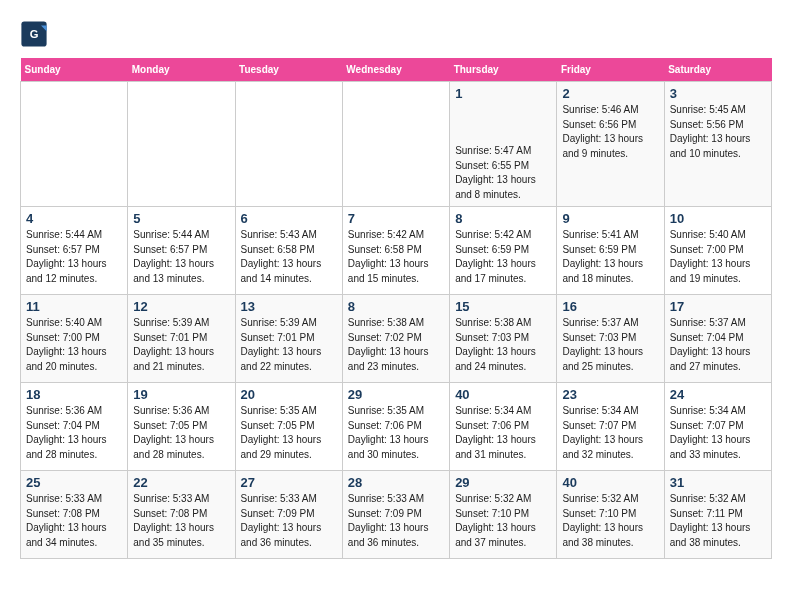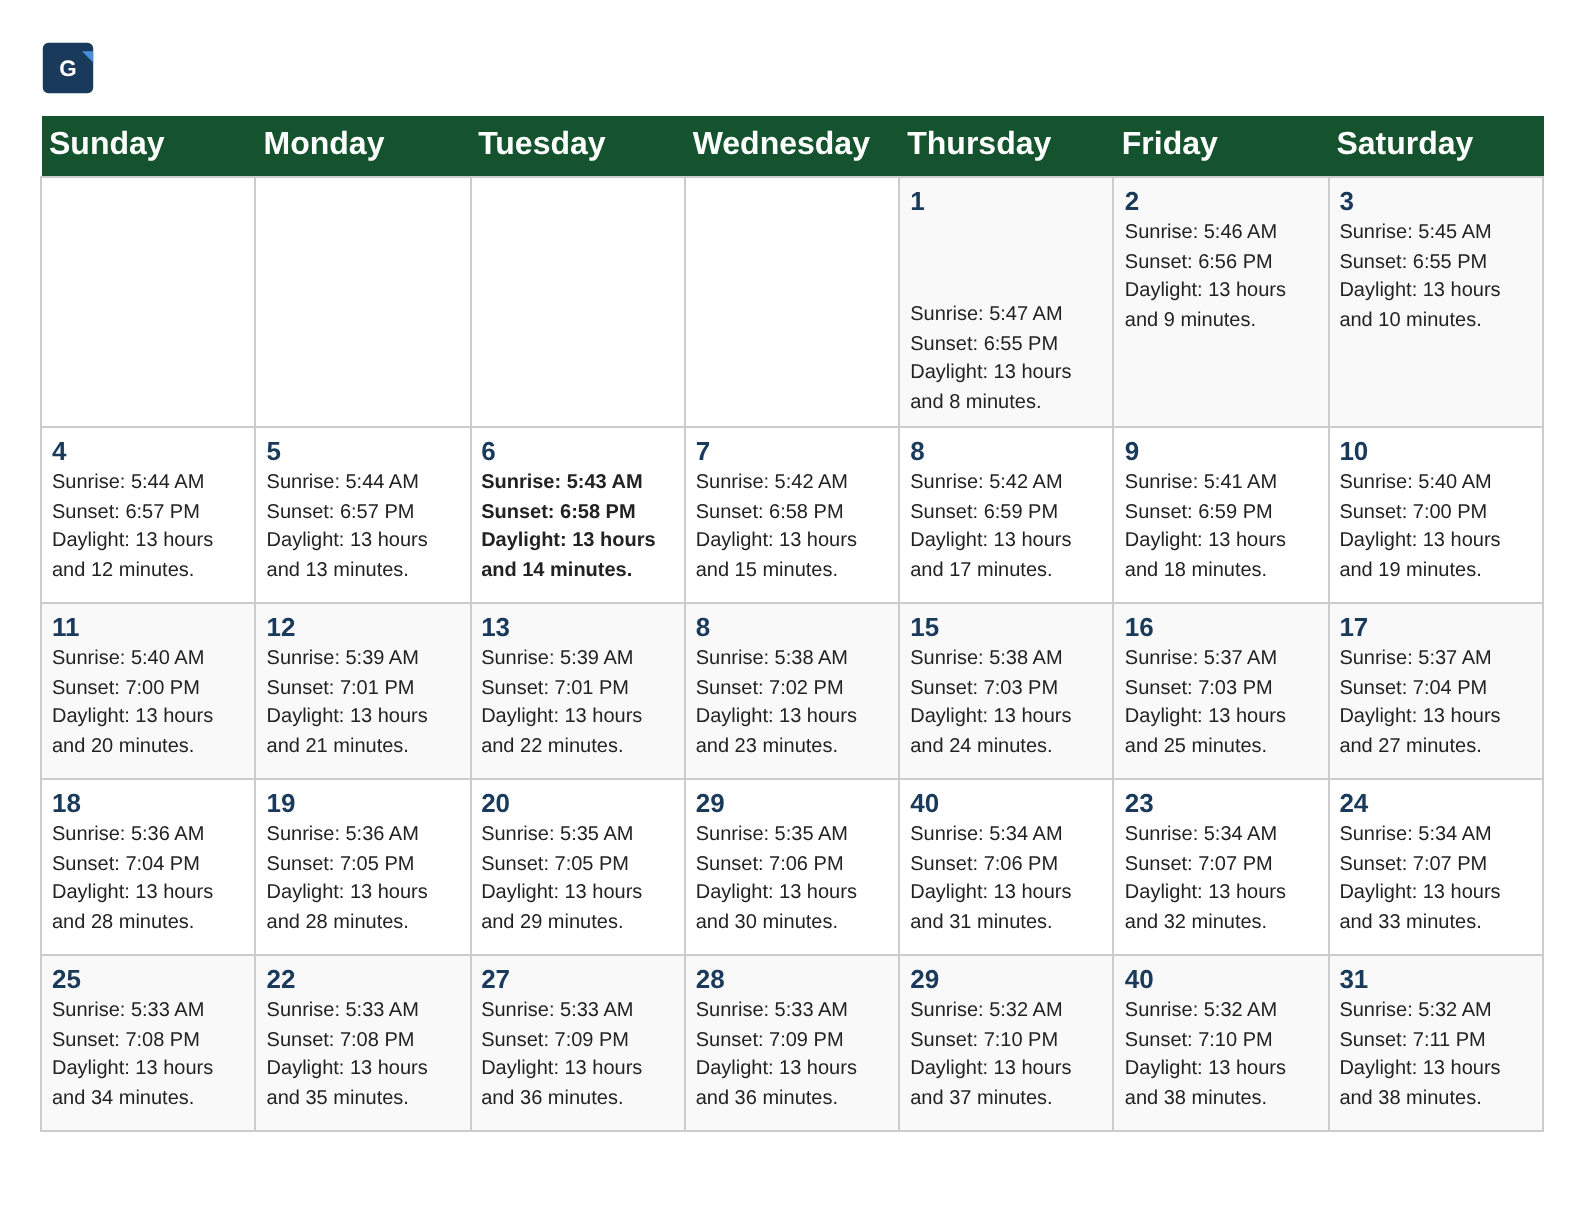--- a/index.html
+++ b/index.html
@@ -46,25 +46,25 @@
     .location {
       font-size: 15px;
       color: #333;
     }
     table {
       width: 100%;
       border-collapse: collapse;
       font-size: 10.5px;
     }
     thead th {
-      background-color: #14532d;
+      background-color: #ec4899;
       color: #fff;
       padding: 6px 4px;
       text-align: left;
-      font-size: 16px;
+      font-size: 10px;
       font-weight: bold;
     }
     tbody td {
       border: 1px solid #ccc;
       vertical-align: top;
       padding: 4px 5px;
       width: calc(100% / 7);
       height: 88px;
       background: #fff;
     }
@@ -136,21 +136,21 @@
         <td>
           <span class="day-num">2</span>
           <div class="day-info" style="white-space: pre-line;">Sunrise: 5:46 AM
 Sunset: 6:56 PM
 Daylight: 13 hours
 and 9 minutes.</div>
         </td>
         <td>
           <span class="day-num">3</span>
           <div class="day-info" style="white-space: pre-line;">Sunrise: 5:45 AM
-Sunset: 6:55 PM
+Sunset: 5:56 PM
 Daylight: 13 hours
 and 10 minutes.</div>
         </td>
       </tr>
       <tr>
         <td>
           <span class="day-num">4</span>
           <div class="day-info" style="white-space: pre-line;">Sunrise: 5:44 AM
 Sunset: 6:57 PM
 Daylight: 13 hours
@@ -158,21 +158,21 @@
         </td>
         <td>
           <span class="day-num">5</span>
           <div class="day-info" style="white-space: pre-line;">Sunrise: 5:44 AM
 Sunset: 6:57 PM
 Daylight: 13 hours
 and 13 minutes.</div>
         </td>
         <td>
           <span class="day-num">6</span>
-          <div class="day-info" style="white-space: pre-line; font-weight: bold;">Sunrise: 5:43 AM
+          <div class="day-info" style="white-space: pre-line;">Sunrise: 5:43 AM
 Sunset: 6:58 PM
 Daylight: 13 hours
 and 14 minutes.</div>
         </td>
         <td>
           <span class="day-num">7</span>
           <div class="day-info" style="white-space: pre-line;">Sunrise: 5:42 AM
 Sunset: 6:58 PM
 Daylight: 13 hours
 and 15 minutes.</div>

